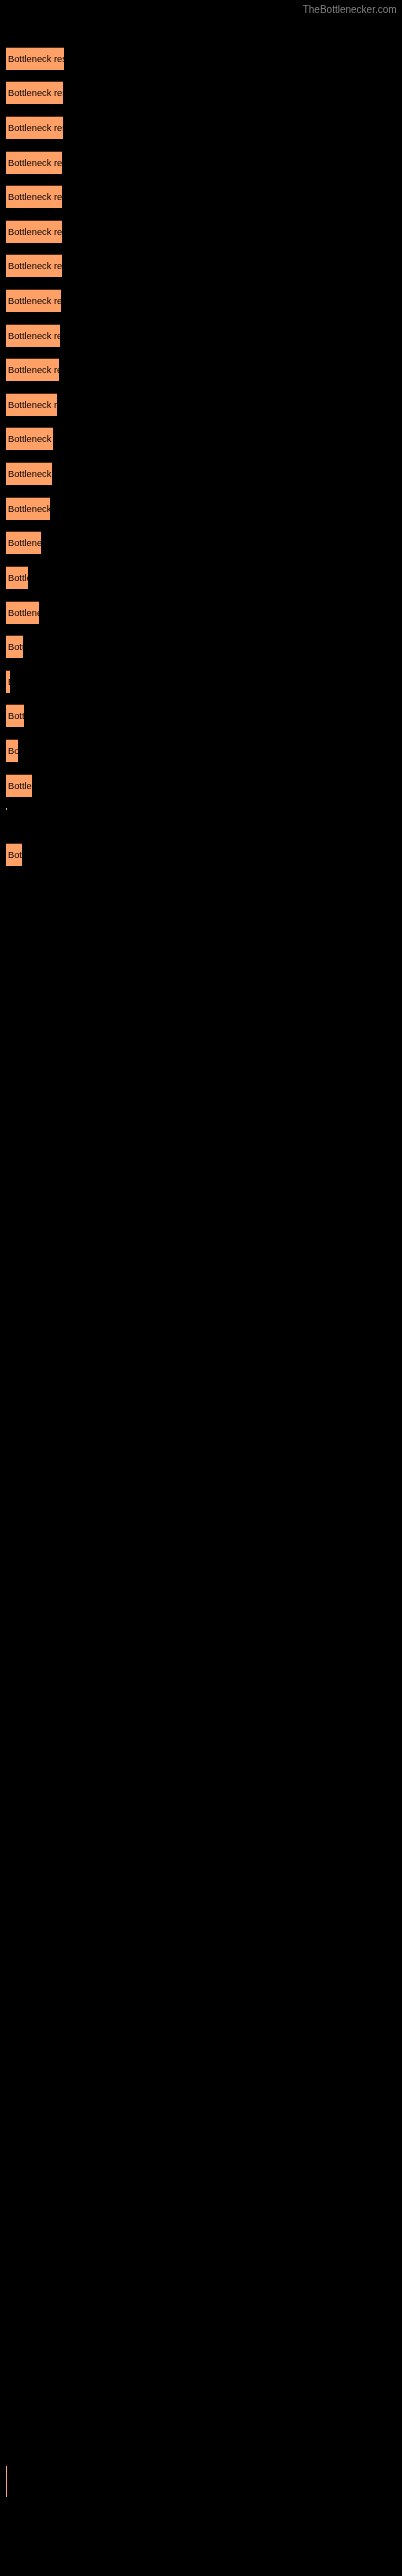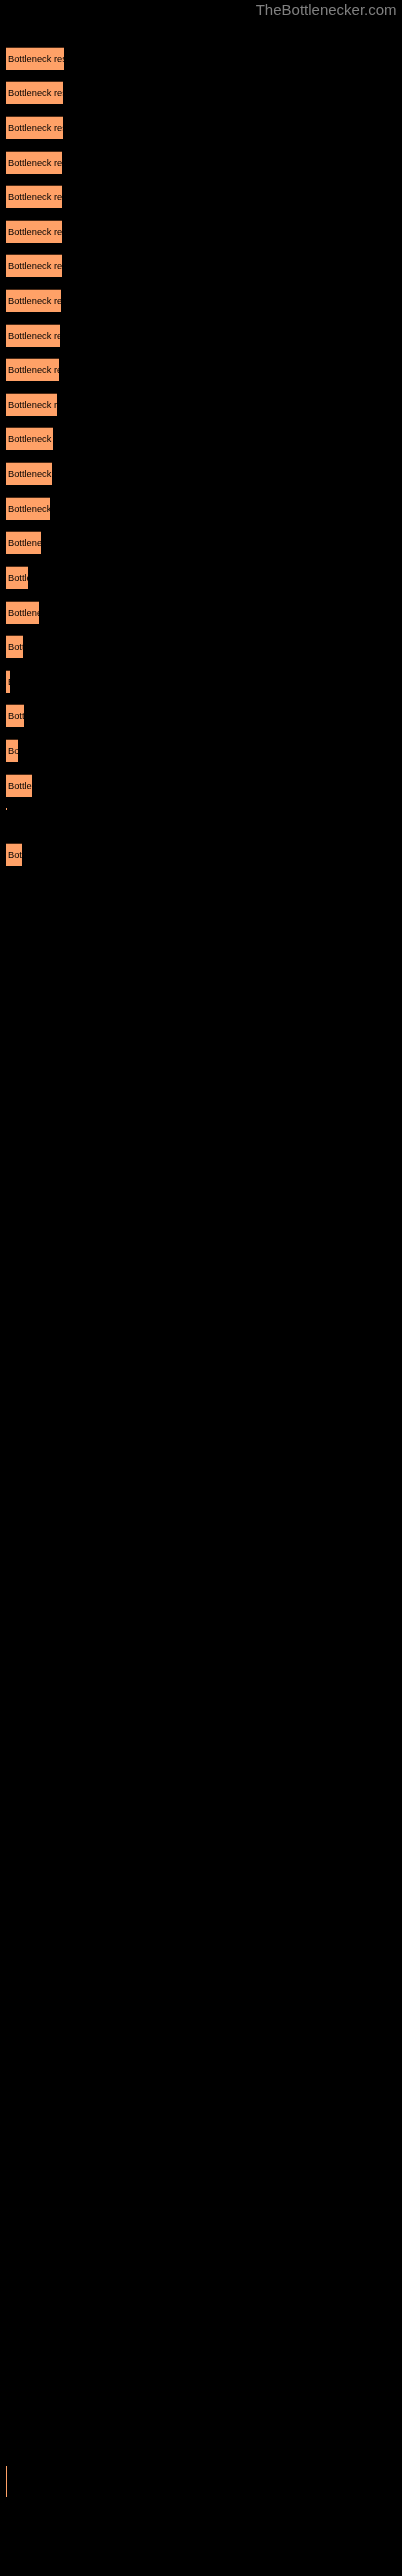--- a/index.html
+++ b/index.html
@@ -20,21 +20,21 @@
     left: 0;
     top: 0;
     width: 403px;
     height: 2576px;
     background: #000000;
   }
   #site-title {
     position: absolute;
     right: 6.4px;
     top: 1.6px;
-    font-size: 15px;
+    font-size: 10px;
     line-height: 16px;
     color: #808080;
     letter-spacing: 0px;
     white-space: nowrap;
     text-align: right;
   }
   #bars-layer {
     position: absolute;
     left: 0;
     top: 0;

